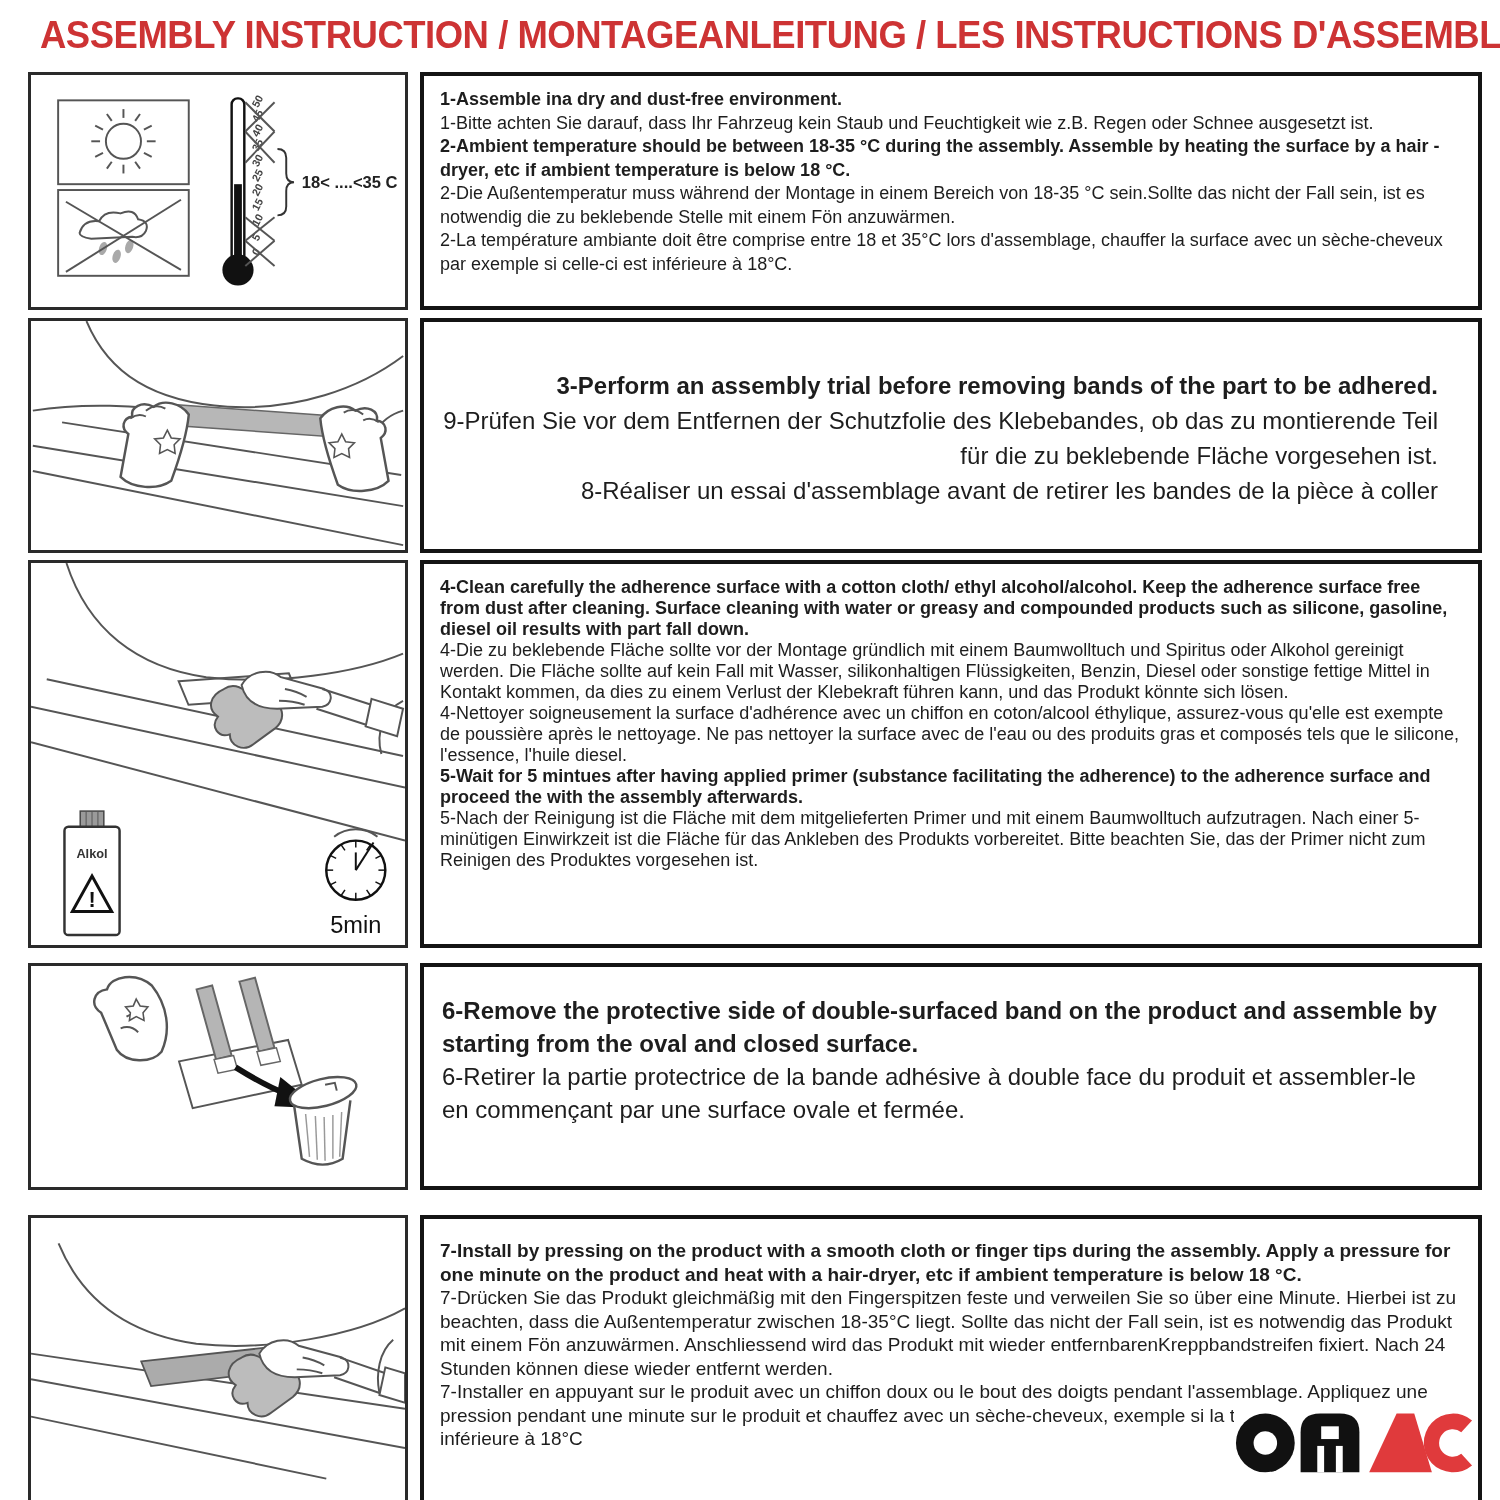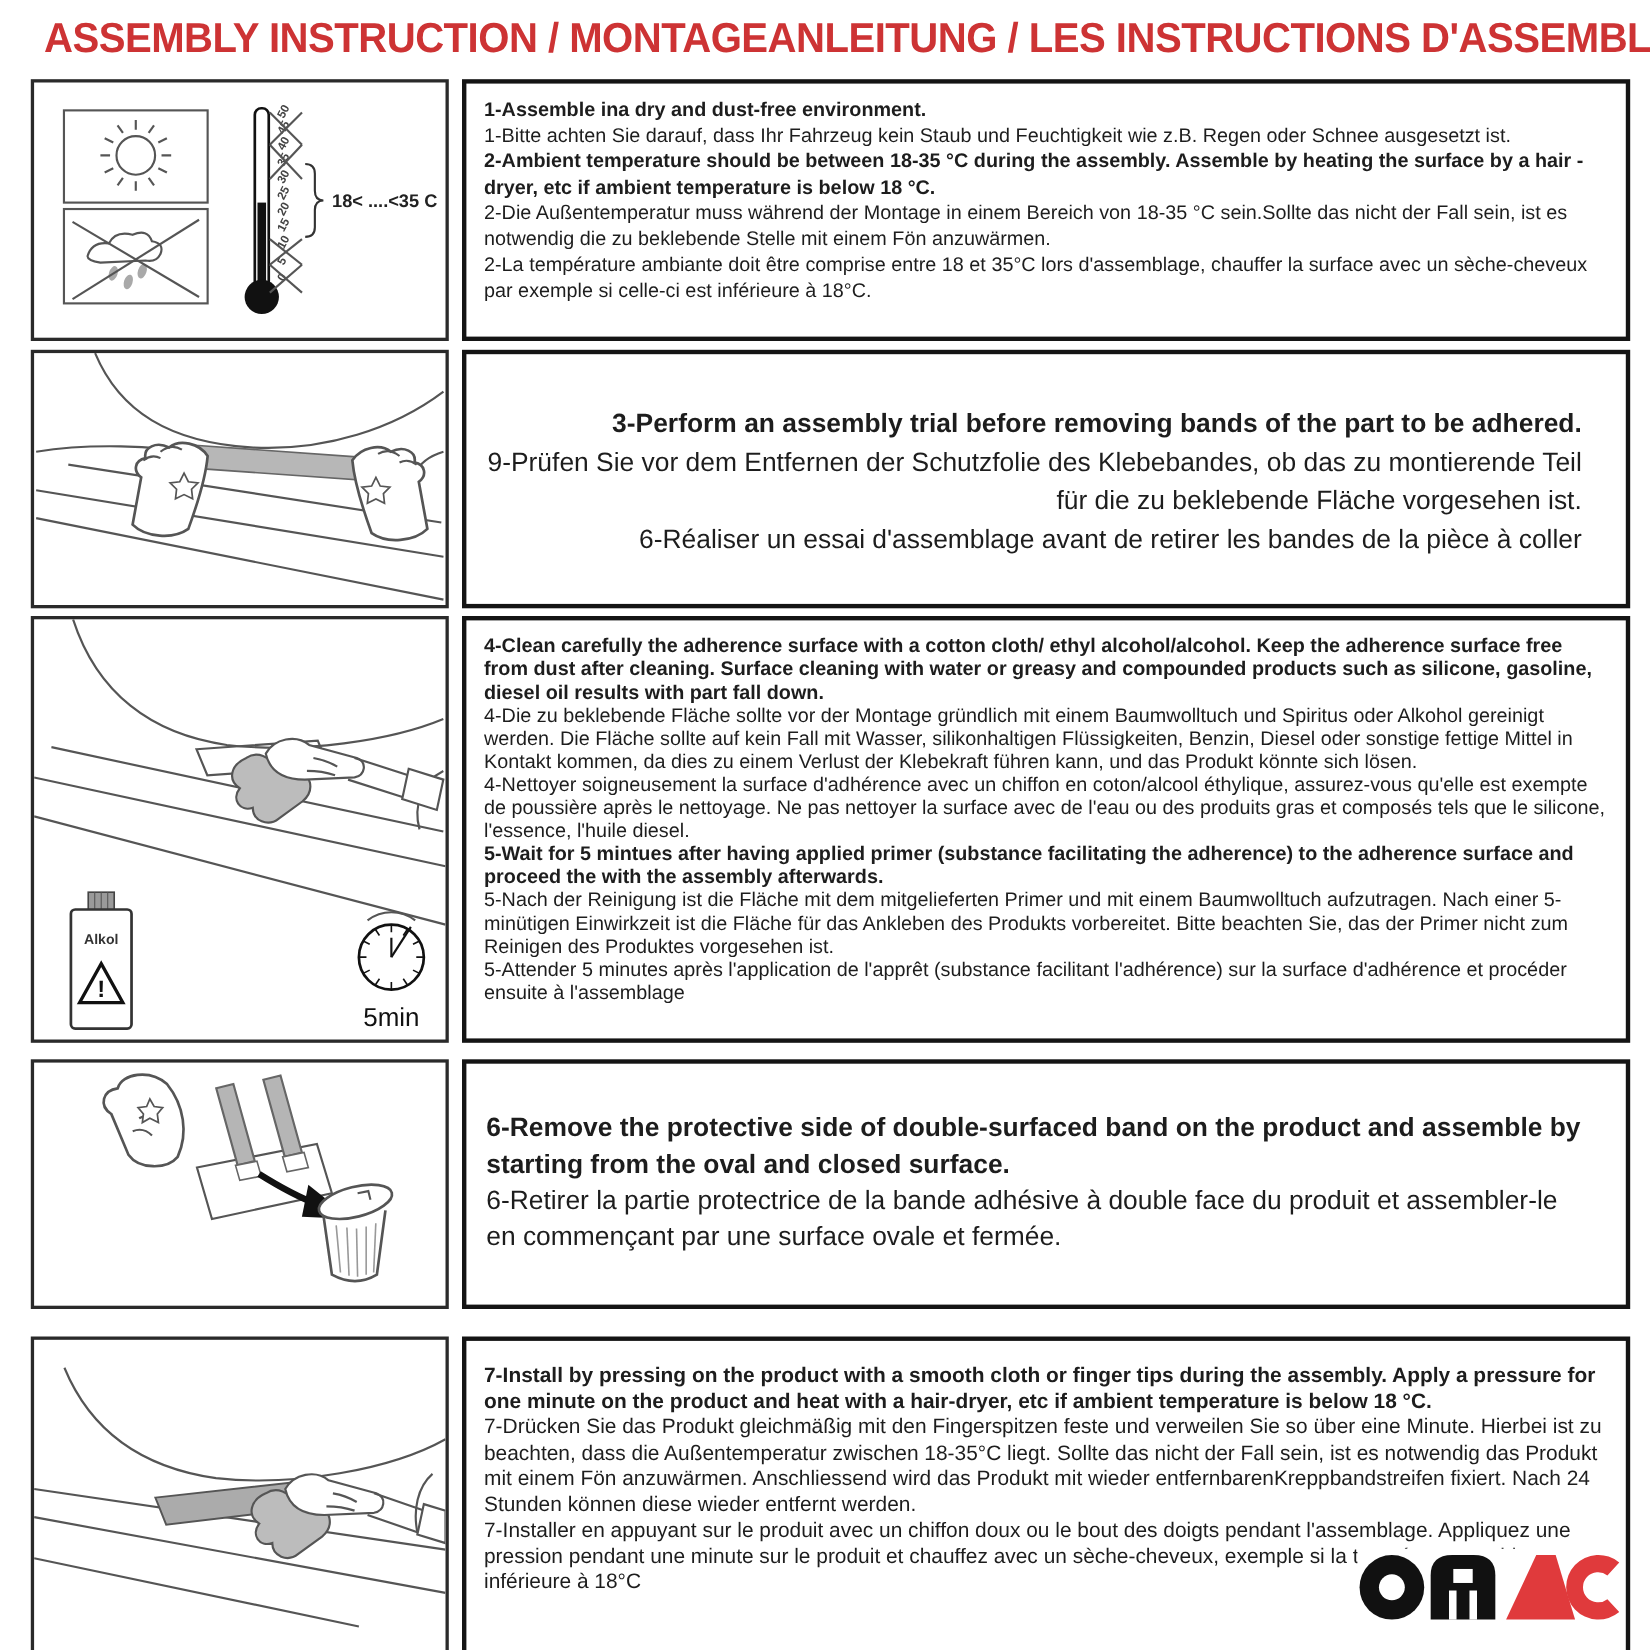--- a/index.html
+++ b/index.html
@@ -13,21 +13,21 @@
   .r1{top:72px;height:238px;}
   .r2{top:318px;height:235px;}
   .r3{top:560px;height:388px;}
   .r4{top:963px;height:227px;}
   .r5{top:1215px;height:292px;}
   .textbox p{margin:0;}
   .b{font-weight:700;}
   .tb1{padding:12px 20px 0 16px;font-size:18px;line-height:23.5px;}
   .tb2{padding:46px 40px 0 18px;font-size:24px;line-height:35px;text-align:right;}
   .tb3{padding:13px 14px 12px 16px;font-size:18px;line-height:21px;}
-  .tb4{padding:42px 40px 0 18px;font-size:24px;line-height:33px;}
+  .tb4{padding:27px 40px 0 18px;font-size:24px;line-height:33px;}
   .tb5{padding:20px 18px 0 16px;font-size:19px;line-height:23.5px;}
   .gap1{margin-top:20px;}
   .gap3{margin-top:13px;}
   .logo{position:absolute;left:1234px;top:1408px;width:240px;height:68px;background:#fff;z-index:5;}
   .logo svg{display:block;width:100%;height:100%;}
   .sk{stroke:#555;fill:none;stroke-width:2px;}
 </style>
 </head>
 <body>
 
@@ -121,21 +121,21 @@
       <g transform="translate(455,4) scale(-1,1)">
         <path d="M160,96 c-8,-12 -26,-16 -36,-8 c-12,-6 -24,0 -22,10 c-10,2 -12,12 -4,18 l-8,44 c12,12 38,14 52,4 c8,-22 16,-46 18,-68 z" fill="#fff" stroke="#555" stroke-width="2.5"></path>
         <path d="M116,92 q10,-8 20,-2 M100,100 q8,-6 16,-2" class="sk" stroke-width="1.6"></path>
         <path d="M138,112 l4,8 9,1 -6,6 1,9 -8,-4 -8,4 1,-9 -6,-6 9,-1 z" fill="#fff" stroke="#555" stroke-width="1.6"></path>
       </g>
     </svg>
   </div>
   <div class="textbox tb2 r2">
     <p class="b">3-Perform an assembly trial before removing bands of the part to be adhered.</p>
     <p>9-Prüfen Sie vor dem Entfernen der Schutzfolie des Klebebandes, ob das zu montierende Teil für die zu beklebende Fläche vorgesehen ist.</p>
-    <p>6-Réaliser un essai d'assemblage avant de retirer les bandes de la pièce à coller</p>
+    <p>8-Réaliser un essai d'assemblage avant de retirer les bandes de la pièce à coller</p>
   </div>
 
   <div class="figbox r3">
     <svg viewBox="0 0 380 388">
       <path d="M36,0 C58,68 108,106 178,116 C248,124 330,112 378,92" class="sk"></path>
       <path d="M378,140 C358,150 350,172 356,194" class="sk"></path>
       <path d="M16,118 L378,196" class="sk"></path>
       <path d="M0,146 L380,228" class="sk"></path>
       <path d="M0,182 L380,282" class="sk"></path>
       <polygon points="150,120 262,112 272,136 160,144" class="sk" stroke-width="1.8"></polygon>
@@ -178,21 +178,20 @@
         <text x="330" y="376" text-anchor="middle" font-size="24" fill="#111" font-family="Liberation Sans, sans-serif">5min</text>
       </g>
     </svg>
   </div>
   <div class="textbox tb3 r3">
     <p class="b">4-Clean carefully the adherence surface with a cotton cloth/ ethyl alcohol/alcohol. Keep the adherence surface free from dust after cleaning. Surface cleaning with water or greasy and compounded products such as silicone, gasoline, diesel oil results with part fall down.</p>
     <p>4-Die zu beklebende Fläche sollte vor der Montage gründlich mit einem Baumwolltuch und Spiritus oder Alkohol gereinigt werden. Die Fläche sollte auf kein Fall mit Wasser, silikonhaltigen Flüssigkeiten, Benzin, Diesel oder sonstige fettige Mittel in Kontakt kommen, da dies zu einem Verlust der Klebekraft führen kann, und das Produkt könnte sich lösen.</p>
     <p>4-Nettoyer soigneusement la surface d'adhérence avec un chiffon en coton/alcool éthylique, assurez-vous qu'elle est exempte de poussière après le nettoyage. Ne pas nettoyer la surface avec de l'eau ou des produits gras et composés tels que le silicone, l'essence, l'huile diesel.</p>
     <p class="b gap3">5-Wait for 5 mintues after having applied primer (substance facilitating the adherence) to the adherence surface and proceed the with the assembly afterwards.</p>
     <p>5-Nach der Reinigung ist die Fläche mit dem mitgelieferten Primer und mit einem Baumwolltuch aufzutragen. Nach einer 5-minütigen Einwirkzeit ist die Fläche für das Ankleben des Produkts vorbereitet. Bitte beachten Sie, das der Primer nicht zum Reinigen des Produktes vorgesehen ist.</p>
-    <p>5-Attender 5 minutes après l'application de l'apprêt (substance facilitant l'adhérence) sur la surface d'adhérence et procéder ensuite à l'assemblage</p>
   </div>
 
   <div class="figbox r4">
     <svg viewBox="0 0 380 227">
       <path d="M150,98 L262,76 L276,122 L164,146 Z" fill="#fff" stroke="#555" stroke-width="2"></path>
       <polygon points="168,24 184,20 204,92 188,96" fill="#b5b5b5" stroke="#666" stroke-width="2"></polygon>
       <polygon points="212,16 228,12 248,84 232,88" fill="#b5b5b5" stroke="#666" stroke-width="2"></polygon>
       <polygon points="186,96 206,92 210,106 190,110" fill="#fff" stroke="#666" stroke-width="1.5"></polygon>
       <polygon points="230,88 250,84 254,98 234,102" fill="#fff" stroke="#666" stroke-width="1.5"></polygon>
       <g>

